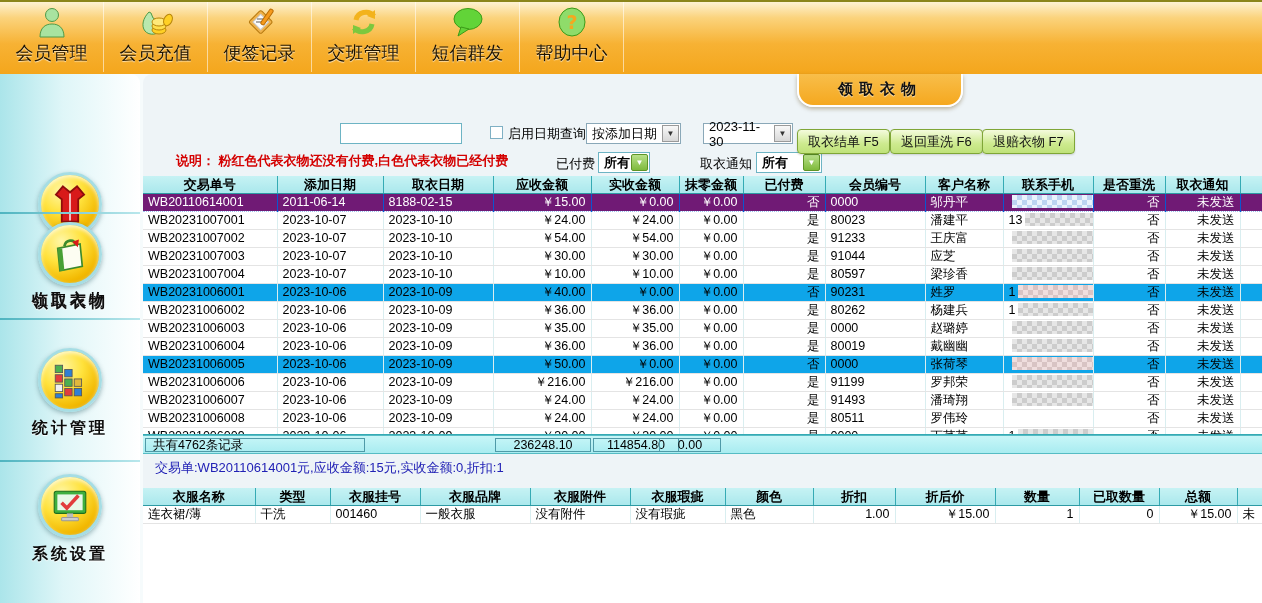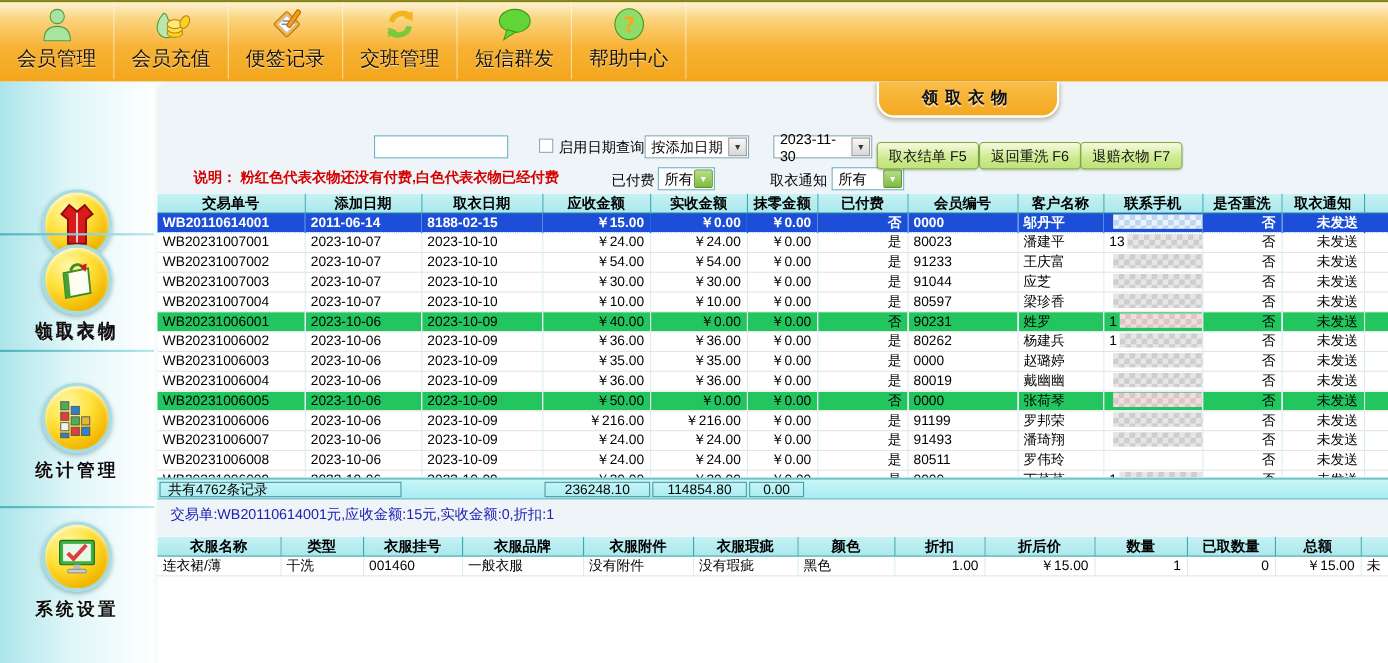--- a/index.html
+++ b/index.html
@@ -58,21 +58,21 @@
 
   .chk { position:absolute; left:347px; top:52px; width:13px; height:13px;
     border:1px solid #7fb0c4; background:#fff; cursor:pointer; }
   .chklabel { position:absolute; left:365px; top:51px; font-size:13px; color:#000; }
 
   .combo { position:absolute; height:21px; border:1px solid #8aa8b8; background:#fff;
     font-size:13px; display:flex; align-items:center; justify-content:space-between;
     padding-left:5px; cursor:pointer; }
   .combo .arrow { width:17px; height:17px; margin-right:1px; background:linear-gradient(#f8f8f8,#d8d8d8);
     border:1px solid #9a9a9a; font-size:8px; color:#333; display:flex; align-items:center; justify-content:center; }
-  .combo.green { border:1px solid #6db4c4; }
+  .combo.green { border:1px solid #6db4c4;font-weight:bold; }
   .combo.green .arrow { background:linear-gradient(#b8e08a,#7fba3c); border:1px solid #5e9426;
     color:#fff; border-radius:2px; }
   #dateMode { left:443px; top:49px; width:95px; }
   #dateVal  { left:560px; top:49px; width:90px; }
   #paidSel  { left:455px; top:78px; width:52px; }
   #noticeSel{ left:613px; top:78px; width:66px; }
   .flabel { position:absolute; font-size:13px; color:#000; }
   #paidLab   { left:413px; top:81px; }
   #noticeLab { left:557px; top:81px; }
 
@@ -84,22 +84,22 @@
 
   
   table.grid { border-collapse:collapse; table-layout:fixed; width:1119px; background:#fff; }
   table.grid th { background:linear-gradient(#c6f2f4,#aae8ec); font-size:13px; font-weight:bold; color:#000;
     height:17px; line-height:15px; border-right:1px solid #35aab4; border-bottom:1px solid #2d9aa4;
     white-space:nowrap; overflow:hidden; cursor:pointer; }
   table.grid td { font-size:12.5px; color:#000; height:18px; line-height:17px; padding:0 5px;
     border-right:1px solid #d9eef0; border-bottom:1px solid #e4e4e4;
     white-space:nowrap; overflow:hidden; }
   table.grid td.r { text-align:right; }
-  tr.pink td { background:#22c55e; }
-  tr.selected td { background:#1d4ed8; color:#fff; border-right-color:#0a57d0; border-bottom:1px dotted #9cc3ef;font-weight:bold; }
+  tr.pink td { background:#0ea5e9; }
+  tr.selected td { background:#701a75; color:#fff; border-right-color:#0a57d0; border-bottom:1px dotted #9cc3ef; }
 
   .grid-wrap { position:absolute; left:0; top:102px; width:1119px; height:259px; overflow:hidden;
     border-bottom:1px solid #35aab4; background:#fff; }
   .detail-wrap { position:absolute; left:0; top:414px; width:1119px; height:37px; overflow:hidden; background:#fff; }
 
   .mosaic { display:inline-block; width:86px; height:13px; vertical-align:-2px; margin-left:3px;
     background-image:
       linear-gradient(45deg,#cccccc 25%,transparent 25%,transparent 75%,#cccccc 75%),
       linear-gradient(45deg,#cccccc 25%,#e6e6e6 25%,#e6e6e6 75%,#cccccc 75%);
     background-size:10px 10px; background-position:0 0,5px 5px; }
@@ -113,21 +113,21 @@
       linear-gradient(45deg,#d8c4c4 25%,#efdede 25%,#efdede 75%,#d8c4c4 75%); }
 
   
   .summary { position:absolute; left:0; top:361px; width:1119px; height:19px;
     background:linear-gradient(#c8f6f8,#a8ecf0); border-top:1px solid #55bcc4; border-bottom:1px solid #55bcc4; }
   .sumbox { position:absolute; top:2px; height:14px; border:1px solid #4f9aa8; font-size:12.5px;
     line-height:13px; color:#000; }
   #sumCount { left:2px;  width:220px; padding-left:7px; text-align:left; }
   #sumRecv  { left:352px; width:96px; text-align:center; }
   #sumPaid  { left:450px; width:86px; text-align:center; }
-  #sumZero  { left:538px; width:50px; text-align:center; }
+  #sumZero  { left:516px; width:62px; text-align:center; }
 
   .infoline { position:absolute; left:12px; top:385px; font-size:13px; color:#2121b5; }
 </style>
 </head>
 <body>
 
 <div id="app">
 
   <div class="banner">
     <div class="toolbar">

